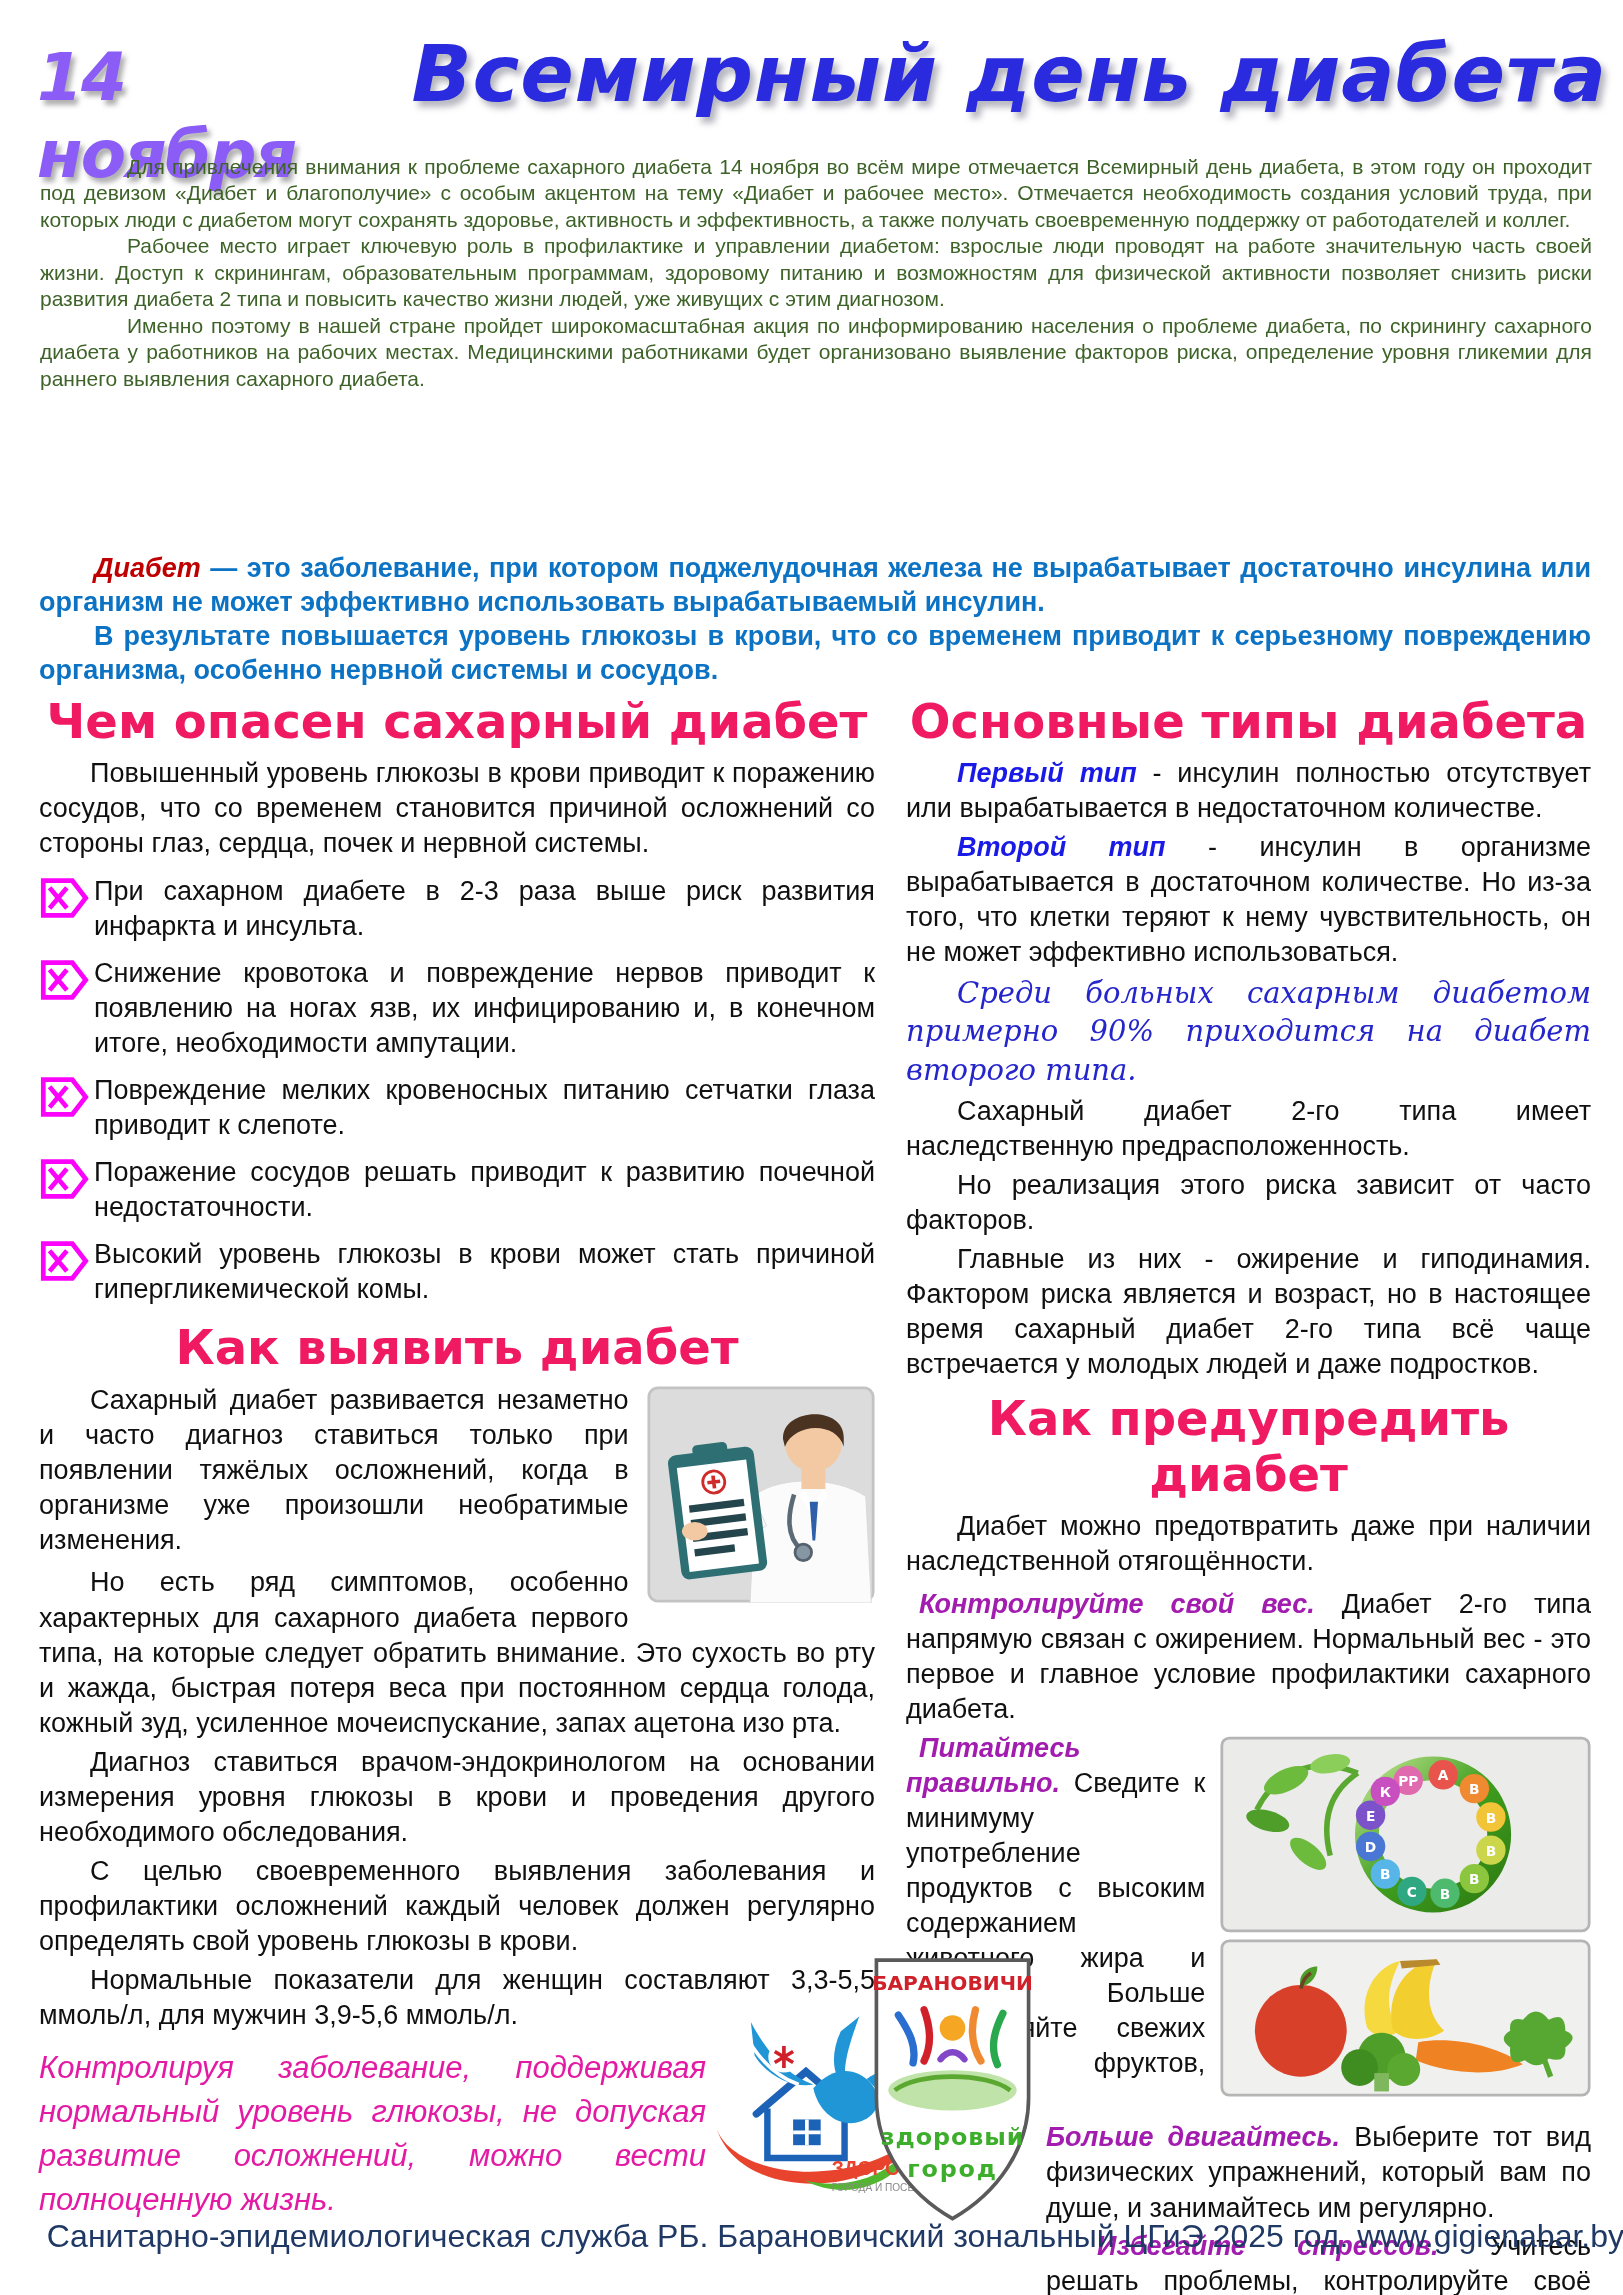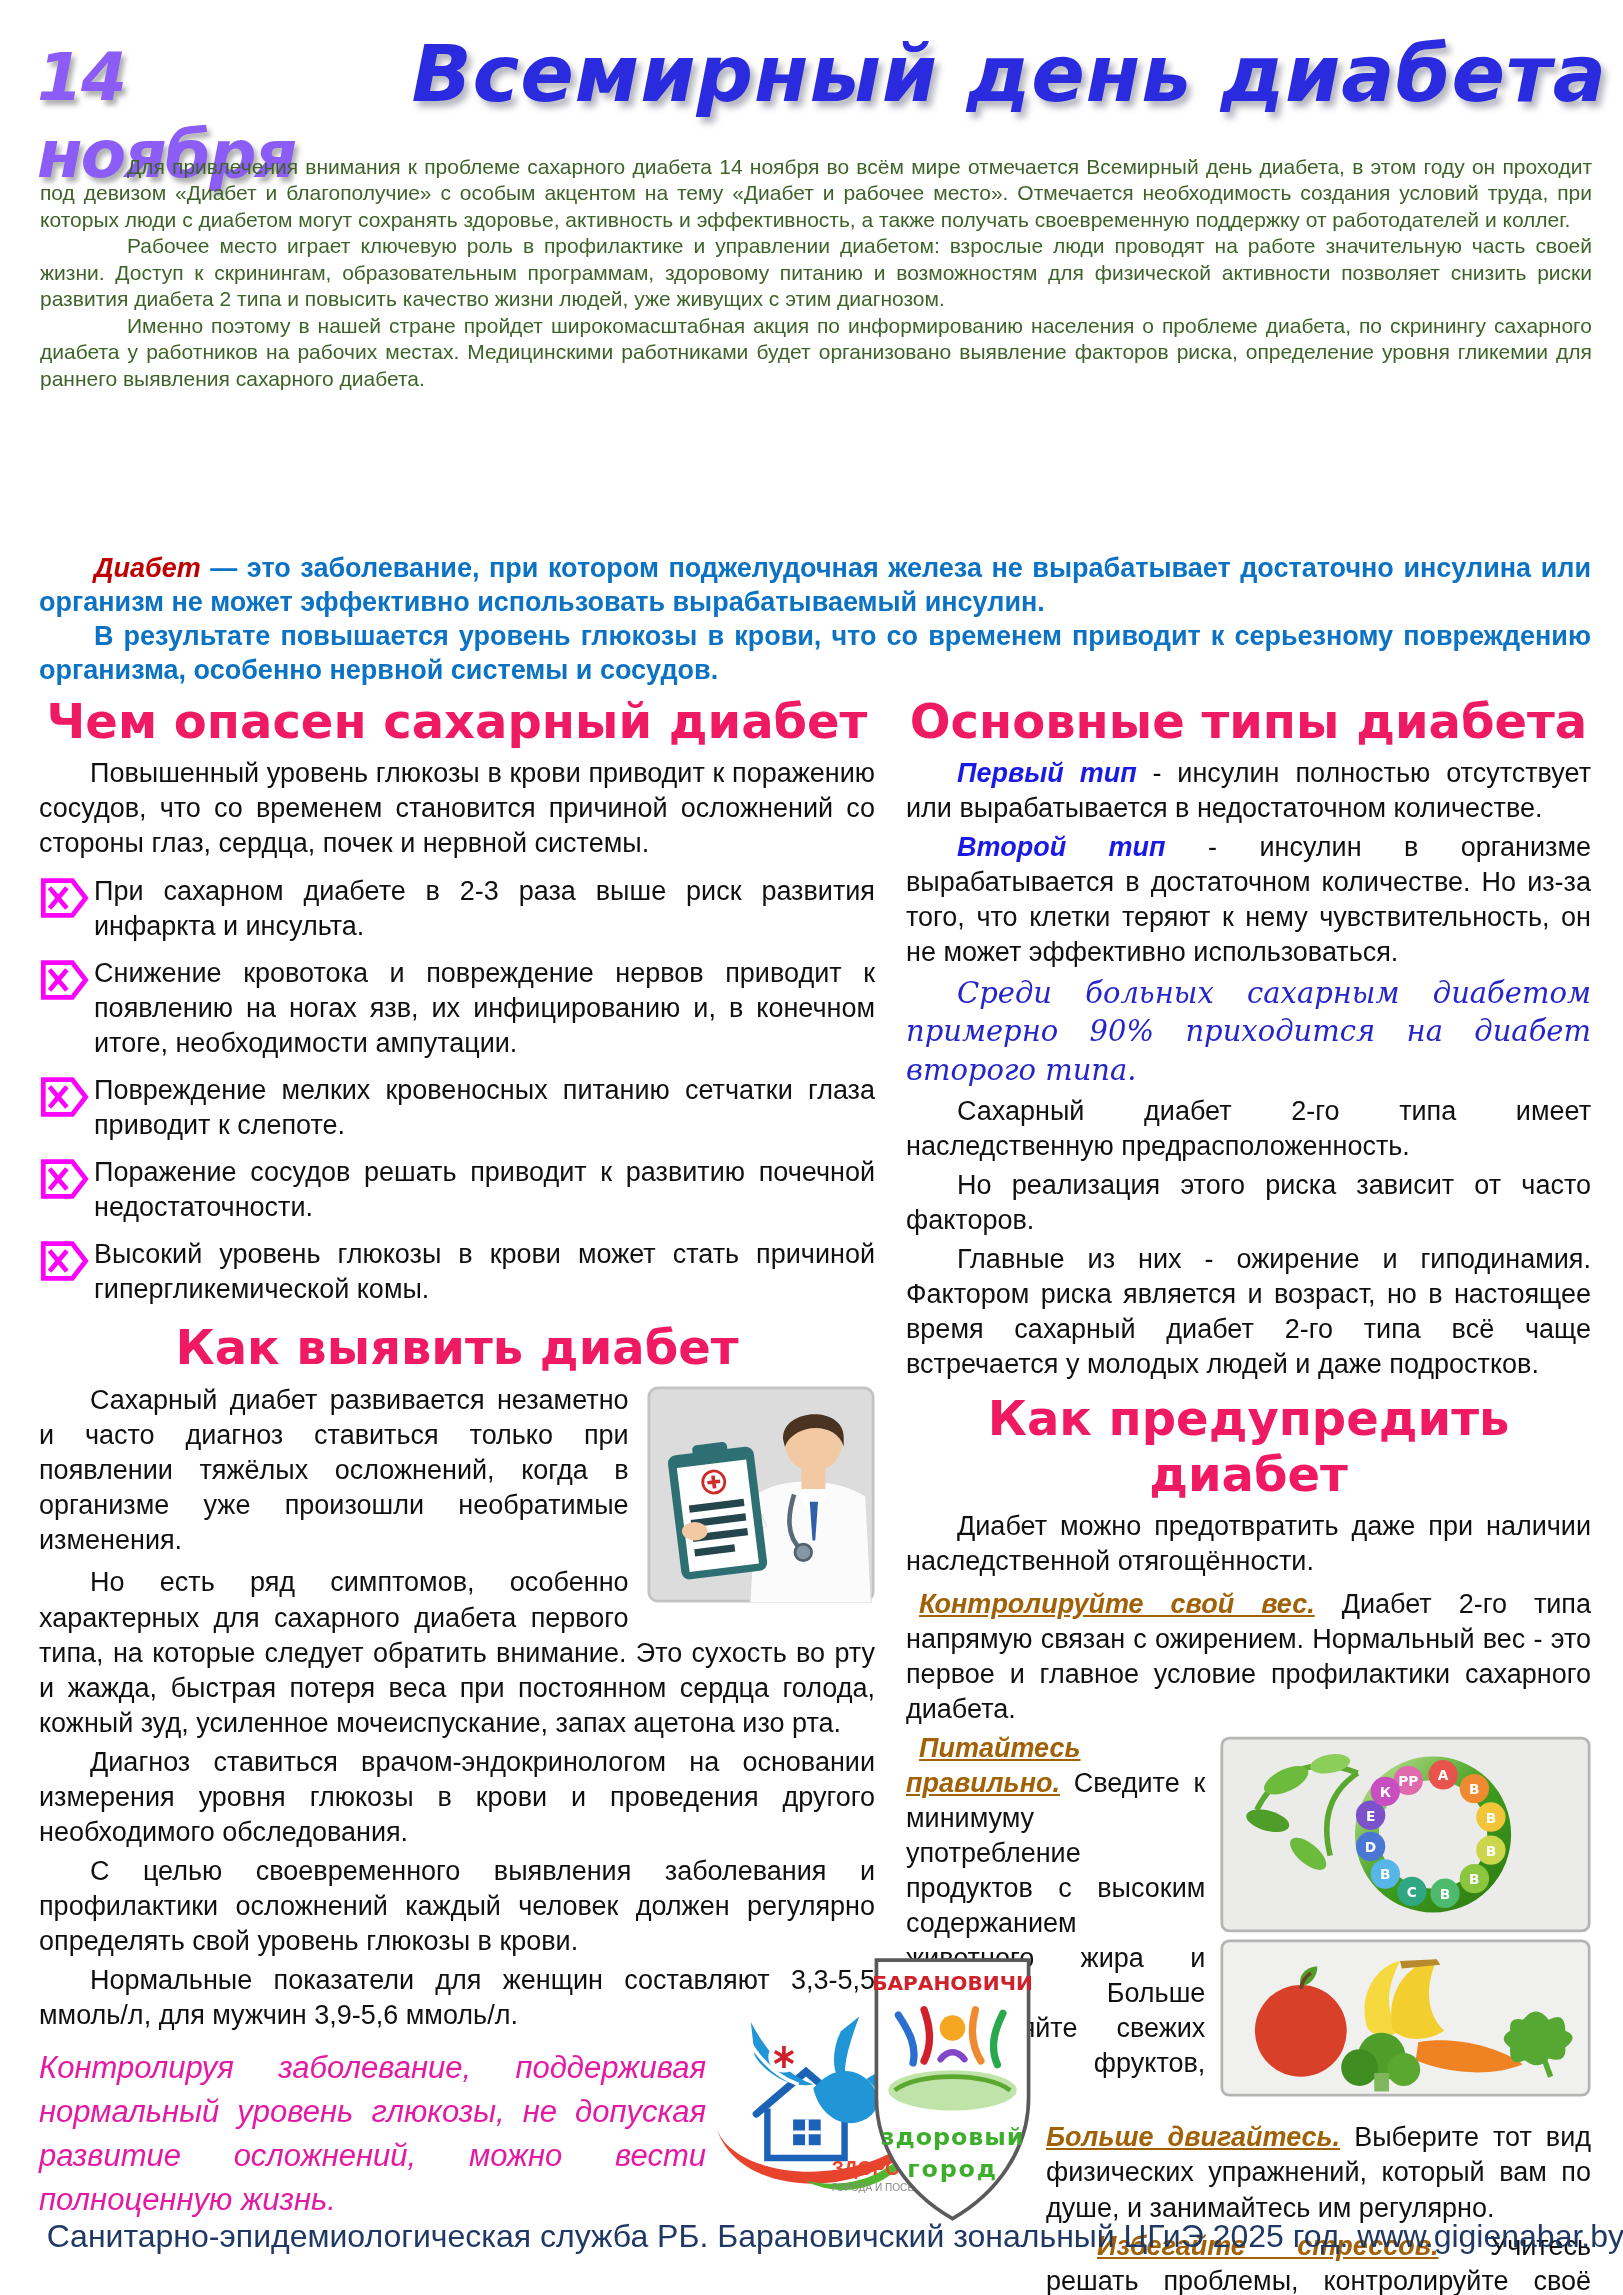--- a/index.html
+++ b/index.html
@@ -41,21 +41,21 @@
   .btext{flex:1;font-size:27px;line-height:1.28;text-align:justify;color:#101010;}
 
   .doctor-box{float:right;width:228px;height:217px;margin:3.7px 0 7.3px 18.4px;}
 
   .note-magenta{margin:13px 0 0;width:667px;color:#e31aa4;font-style:italic;
     font-size:31px;line-height:1.42;text-align:justify;}
 
   .term-blue{color:#1a1ae6;font-weight:700;font-style:italic;}
   .share-note{margin:3.7px 0 5.5px;font-family:"DejaVu Serif",serif;font-style:italic;
     color:#2525cc;font-size:29px;line-height:1.32;text-align:justify;text-indent:51px;}
-  .lead-blue{color:#a16207;font-style:italic;font-weight:700;text-decoration:underline;}
+  .lead-blue{color:#a21caf;font-style:italic;font-weight:700;}
 
   .medimgs{float:right;width:371px;margin:5.5px 0 5.5px 14.7px;}
   .medimgs svg{display:block;margin-bottom:5.5px;}
   .shifted{margin-left:140px;}
   .shifted .body{font-style:normal;}
 
   
   .logo-bird{position:absolute;left:703px;top:2000px;width:228px;height:204px;}
   .logo-shield{position:absolute;left:867px;top:1951px;width:171px;height:275px;}
 

